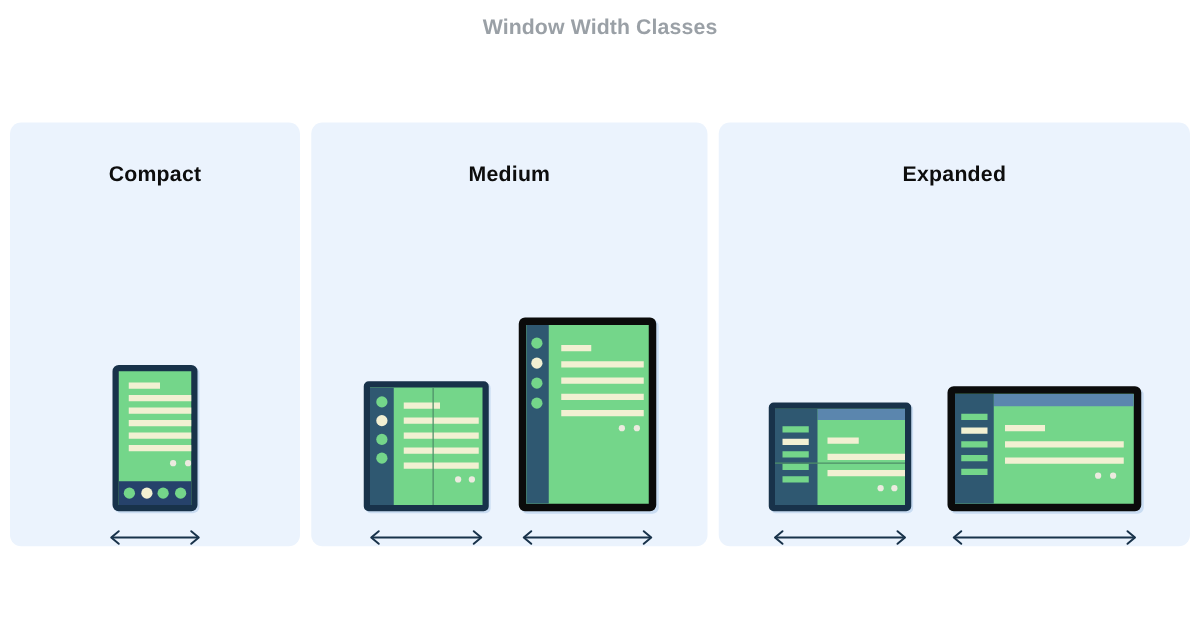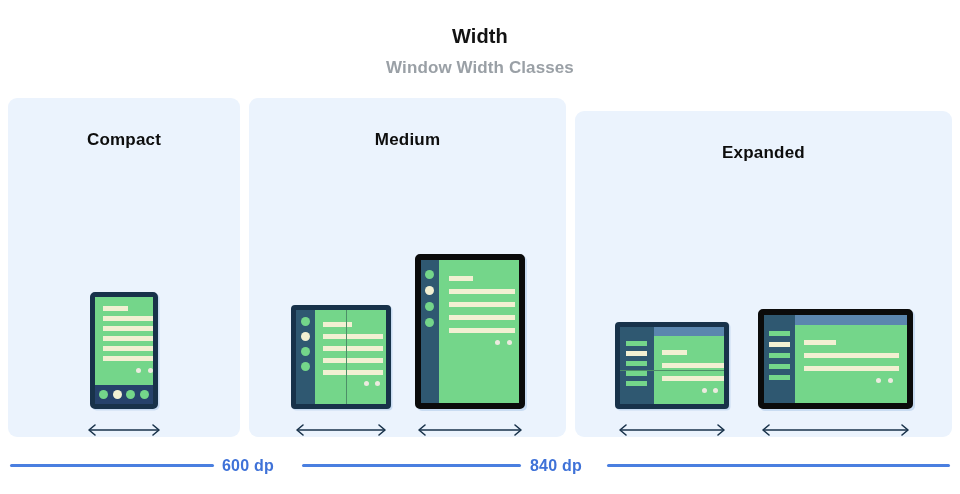--- a/index.html
+++ b/index.html
@@ -28,21 +28,21 @@
   
   .panels { position:absolute; left:8px; top:98px; width:944px; height:339px; display:flex; gap:9px; }
   .panel {
     background:#ebf3fd;
     border-radius: 9px;
     position: relative;
     flex: 0 0 auto;
   }
   .panel.compact  { width:232px; }
   .panel.medium   { width:317px; }
-  .panel.expanded { width:377px;margin-top:13px; }
+  .panel.expanded { width:377px; }
 
   .panel-label {
     position:absolute; top:32px; left:0; width:100%;
     text-align:center;
     font-size:17px; font-weight:700; color:#0d0d0d;
     letter-spacing:0.2px;
   }
 
   
   .devices {
@@ -135,21 +135,20 @@
     position:absolute; top:0; font-size:16px; font-weight:700; color:#3f72d8;
     letter-spacing:0.2px; line-height:28px;
   }
 </style>
 </head>
 <body>
 
 <div class="page">
 
   <div class="header">
-    <div class="title">Width</div>
     <div class="subtitle">Window Width Classes</div>
   </div>
 
   <div class="panels">
 
     <div class="panel compact">
       <div class="panel-label">Compact</div>
       <div class="devices">
 
         <div class="dev-wrap">
@@ -294,21 +293,14 @@
             <polyline points="10,2 4,7 10,12" fill="none" stroke="#18324a" stroke-width="1.6" stroke-linecap="round" stroke-linejoin="round"></polyline>
             <polyline points="143,2 149,7 143,12" fill="none" stroke="#18324a" stroke-width="1.6" stroke-linecap="round" stroke-linejoin="round"></polyline>
           </svg>
         </div>
 
       </div>
     </div>
 
   </div>
 
-  <div class="ruler">
-    <span class="rline" style="left:10px;  width:204px;"></span>
-    <span class="rlabel" style="left:222px;">600 dp</span>
-    <span class="rline" style="left:302px; width:219px;"></span>
-    <span class="rlabel" style="left:530px;">840 dp</span>
-    <span class="rline" style="left:607px; width:343px;"></span>
-  </div>
 
 </div>
 
 </body></html>

